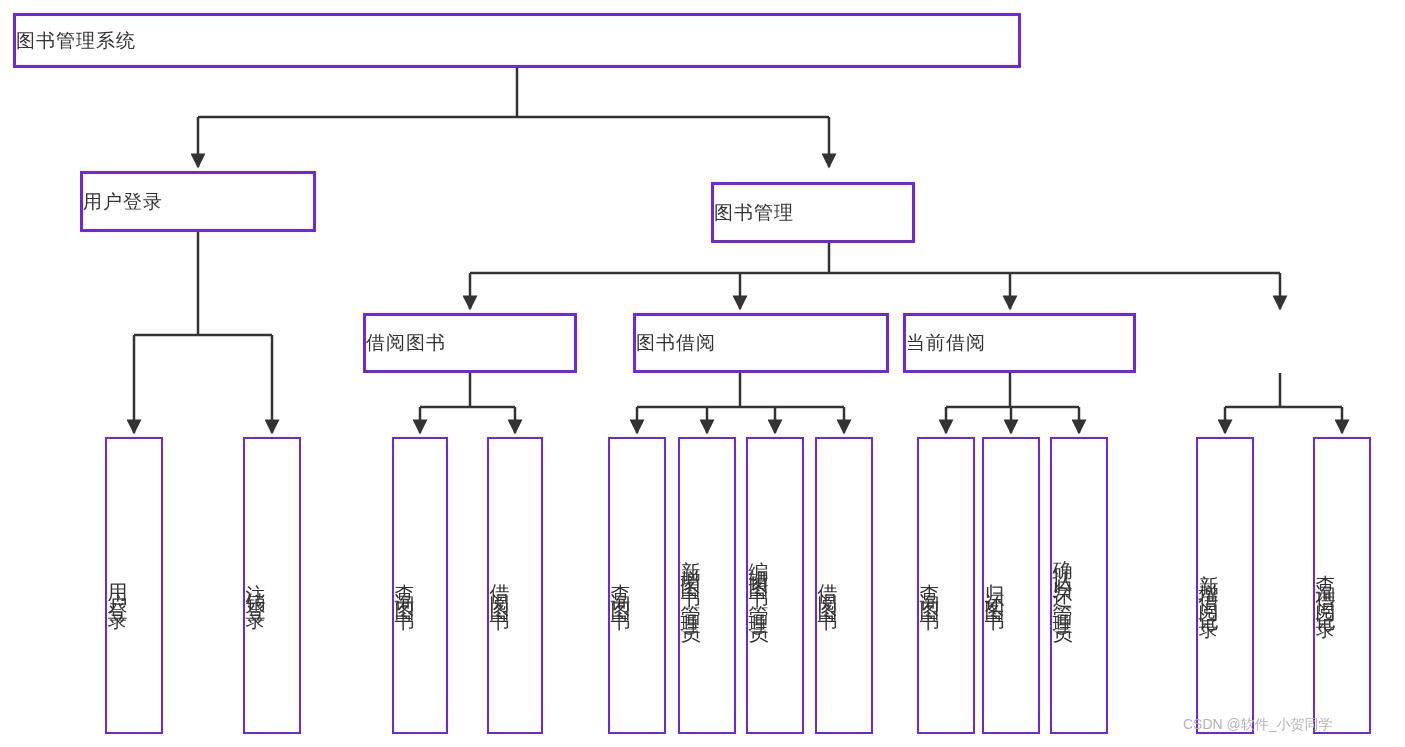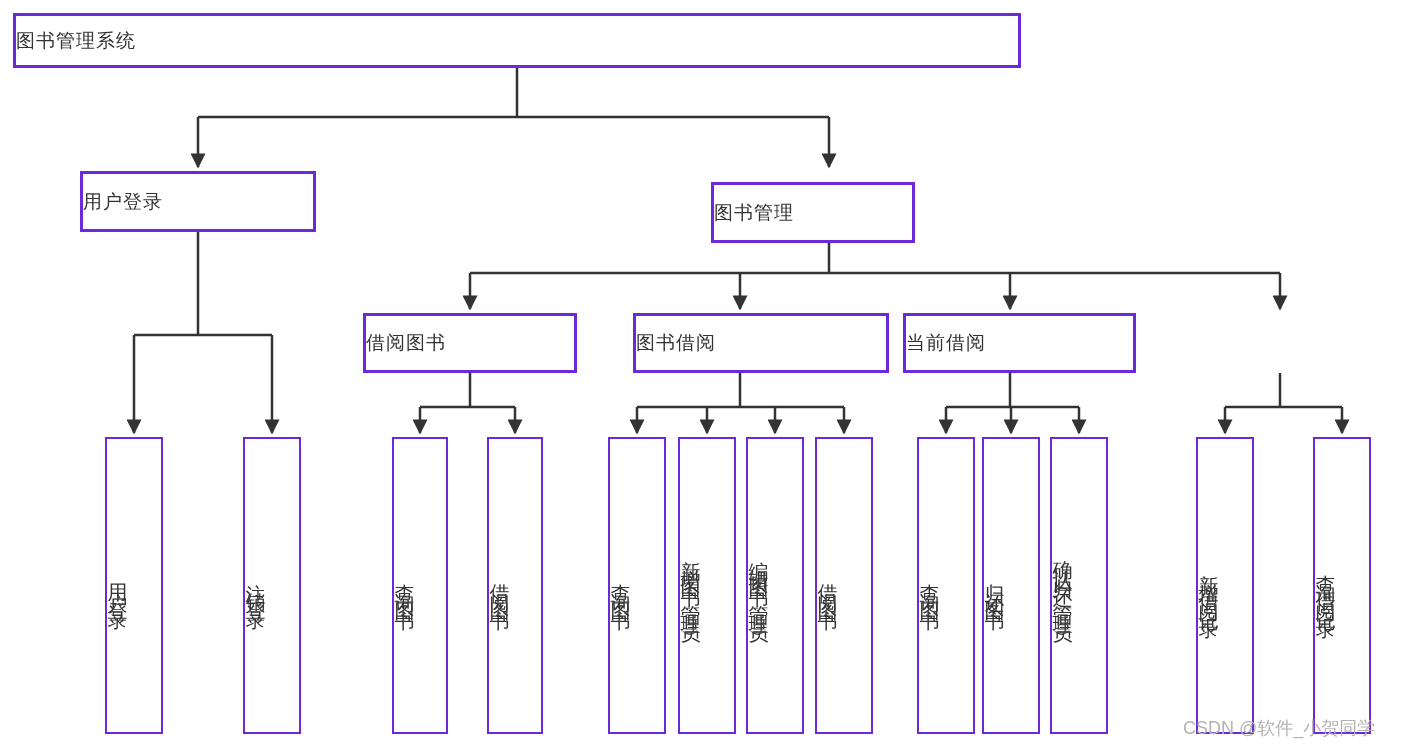--- a/index.html
+++ b/index.html
@@ -44,21 +44,21 @@
     font-size: 20px;
     letter-spacing: 9px;
     line-height: 1.1;
     color: #333333;
   }
 
   .watermark {
     position: absolute;
     left: 1183px;
     top: 716px;
-    font-size: 18px;
+    font-size: 14px;
     color: #b3b3b3;
     white-space: nowrap;
   }
 </style>
 </head>
 <body>
 
 <div class="canvas">
 
   <svg class="connectors" width="1405" height="747" viewBox="0 0 1405 747" xmlns="http://www.w3.org/2000/svg">

